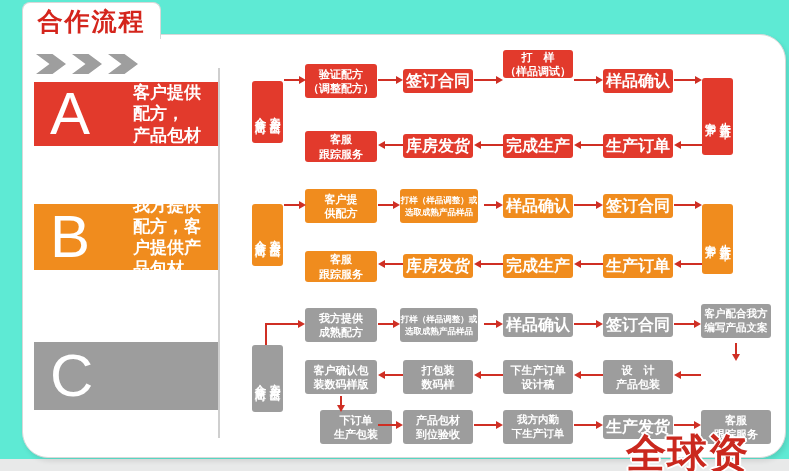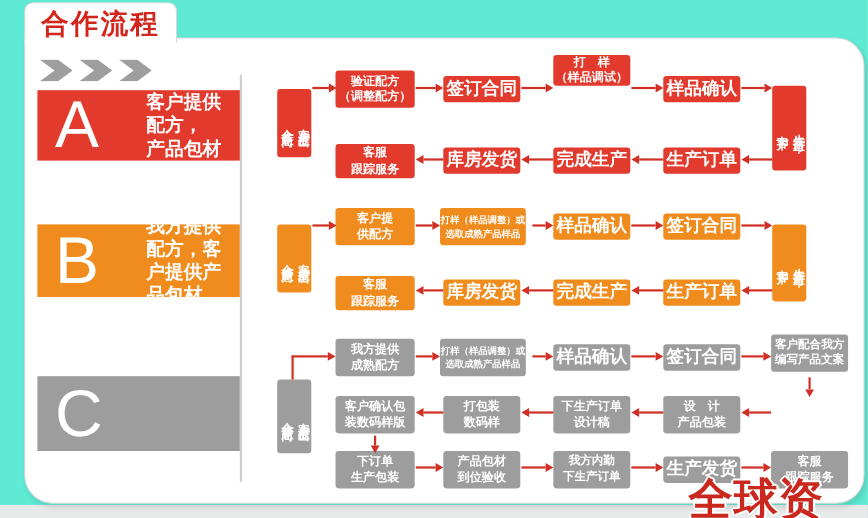--- a/index.html
+++ b/index.html
@@ -136,21 +136,21 @@
   <div class="fb bg-gry f10" style="left:701px;top:304px;width:70px;height:34px">客户配合我方
 编写产品文案</div>
   <div class="fb bg-gry f11" style="left:305px;top:360px;width:72px;height:34px">客户确认包
 装数码样版</div>
   <div class="fb bg-gry f11" style="left:403px;top:360px;width:70px;height:34px">打包装
 数码样</div>
   <div class="fb bg-gry f11" style="left:503px;top:360px;width:70px;height:34px">下生产订单
 设计稿</div>
   <div class="fb bg-gry f11" style="left:603px;top:360px;width:70px;height:34px">设　计
 产品包装</div>
-  <div class="fb bg-gry f11" style="left:305px;top:410px;width:72px;height:34px">下订单
+  <div class="fb bg-gry f11" style="left:320px;top:410px;width:72px;height:34px">下订单
 生产包装</div>
   <div class="fb bg-gry f11" style="left:403px;top:410px;width:70px;height:34px">产品包材
 到位验收</div>
   <div class="fb bg-gry f10" style="left:503px;top:410px;width:70px;height:34px">我方内勤
 下生产订单</div>
   <div class="fb bg-gry f13" style="left:603px;top:415px;width:70px;height:24px">生产发货</div>
   <div class="fb bg-gry f11" style="left:701px;top:410px;width:70px;height:34px">客服
 跟踪服务</div>
 
   <div class="vline" style="left:265px;top:324px;height:21px"></div>

